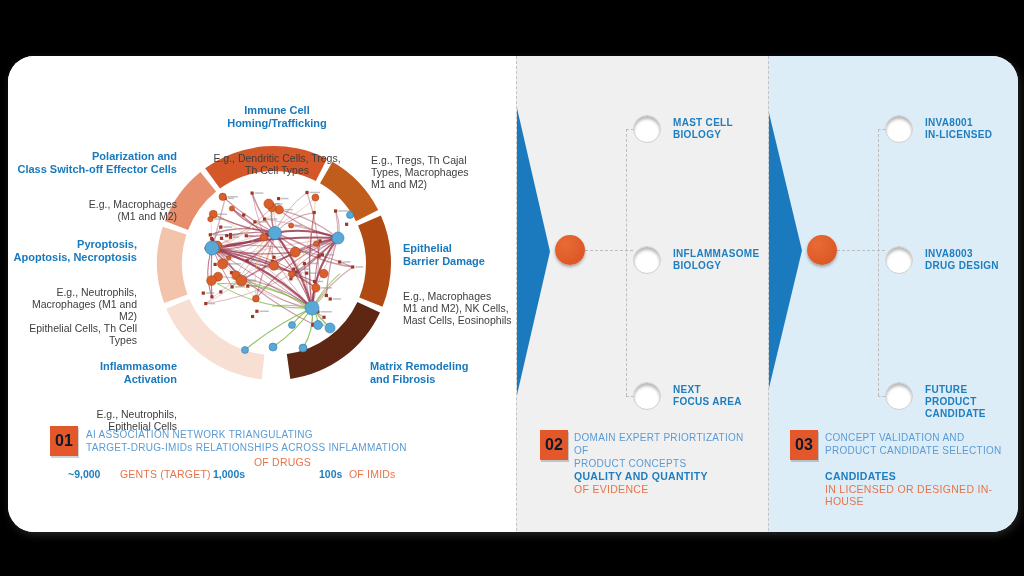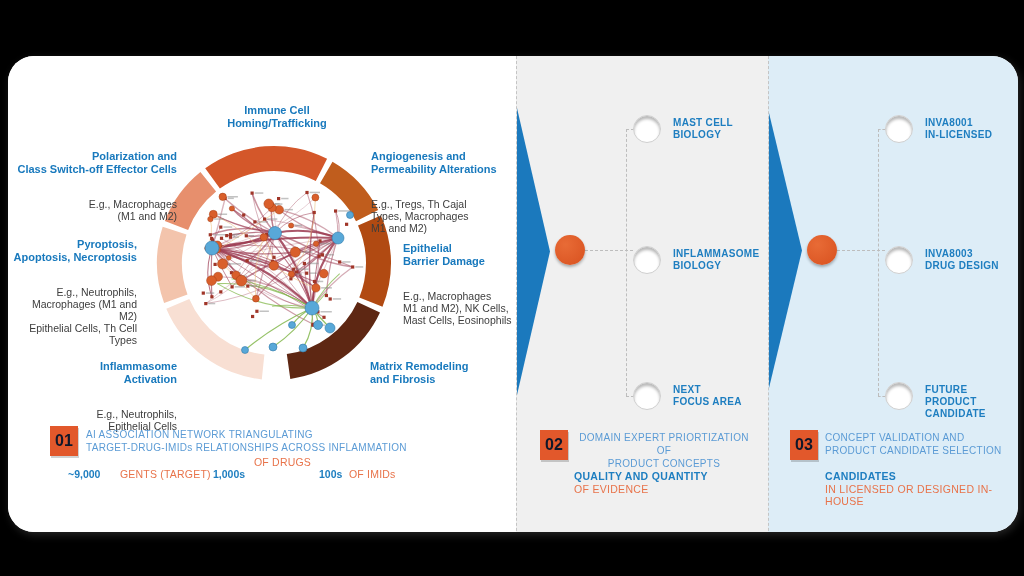--- a/index.html
+++ b/index.html
@@ -309,20 +309,22 @@
             <circle cx="-1" cy="84" r="4" fill="#58a8d8" stroke="#337aaa" stroke-width="0.6"></circle>
             <circle cx="29" cy="85" r="4" fill="#58a8d8" stroke="#337aaa" stroke-width="0.6"></circle>
             <circle cx="18" cy="62" r="3.5" fill="#58a8d8" stroke="#337aaa" stroke-width="0.6"></circle>
             <circle cx="-29" cy="87" r="3.5" fill="#58a8d8" stroke="#337aaa" stroke-width="0.6"></circle>
           </g>
         </svg>
 
       <div class="ring-label al-c" style="left:174px;top:30px;width:190px;">
         <div class="t">Immune Cell
 Homing/Trafficking</div>
+        <div class="d">E.g., Dendritic Cells, Tregs,
+Th Cell Types</div>
       </div>
       <div class="ring-label al-r" style="right:339px;top:76px;width:185px;">
         <div class="t">Polarization and
 Class Switch-off Effector Cells</div>
         <div class="d">E.g., Macrophages
 (M1 and M2)</div>
       </div>
       <div class="ring-label al-r" style="right:379px;top:164px;width:125px;text-align:right;">
         <div class="t">Pyroptosis,
 Apoptosis, Necroptosis</div>
@@ -330,22 +332,20 @@
 Macrophages (M1 and M2)
 Epithelial Cells, Th Cell Types</div>
       </div>
       <div class="ring-label al-r" style="right:339px;top:286px;width:160px;">
         <div class="t">Inflammasome
 Activation</div>
         <div class="d">E.g., Neutrophils,
 Epithelial Cells</div>
       </div>
       <div class="ring-label al-l" style="left:363px;top:76px;width:135px;">
-        <div class="t">Angiogenesis and
-Permeability Alterations</div>
         <div class="d">E.g., Tregs, Th Cajal
 Types, Macrophages
 M1 and M2)</div>
       </div>
       <div class="ring-label al-l" style="left:395px;top:168px;width:120px;">
         <div class="t">Epithelial
 Barrier Damage</div>
         <div class="d">E.g., Macrophages
 M1 and M2), NK Cells,
 Mast Cells, Eosinophils</div>
@@ -382,21 +382,21 @@
       <div class="dot-white" style="left:116px;top:326px;"></div>
 
       <div class="item-label" style="left:156px;top:61px;">MAST CELL
 BIOLOGY</div>
       <div class="item-label" style="left:156px;top:192px;">INFLAMMASOME
 BIOLOGY</div>
       <div class="item-label" style="left:156px;top:328px;">NEXT
 FOCUS AREA</div>
 
       <div class="step-num" style="left:23px;top:374px;">02</div>
-      <div class="step-title" style="left:57px;top:375px;width:180px;text-align:center;">DOMAIN EXPERT PRIORTIZATION OF
+      <div class="step-title" style="left:57px;top:375px;width:180px;">DOMAIN EXPERT PRIORTIZATION OF
 PRODUCT CONCEPTS</div>
       <div class="step-hl" style="left:57px;top:414px;">QUALITY AND QUANTITY</div>
       <div class="step-sub" style="left:57px;top:427px;">OF EVIDENCE</div>
     </div>
 
     <div class="panel panel-right">
       <div class="arrow arrow-right"></div>
 
       <div class="dash-v" style="left:109px;top:73px;height:267px;"></div>
       <div class="dash-h" style="left:109px;top:73px;width:7px;"></div>

